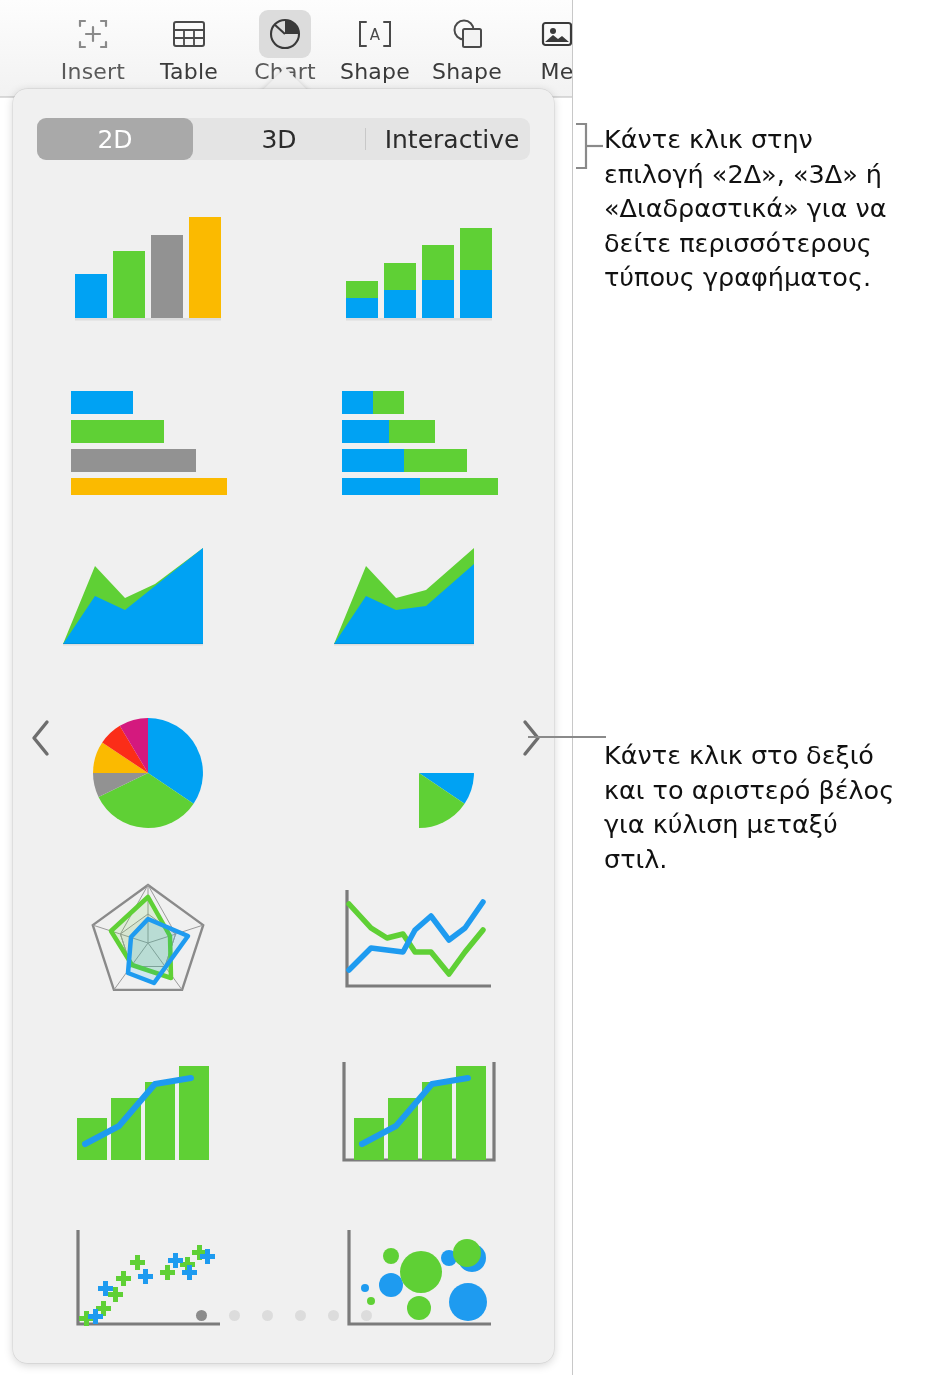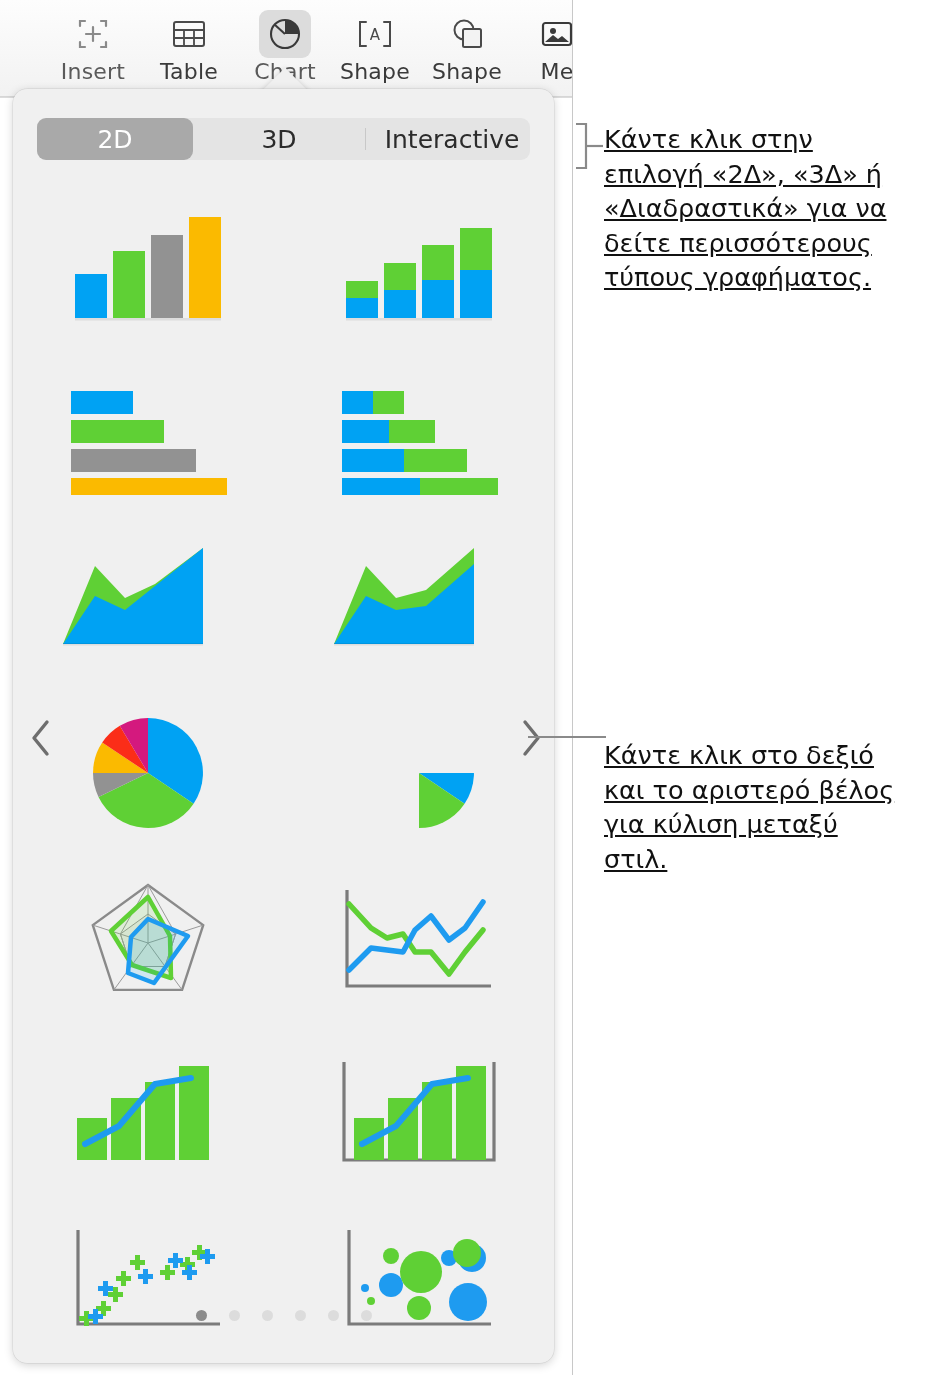--- a/index.html
+++ b/index.html
@@ -101,21 +101,21 @@
     position:absolute;width:46px;height:56px;
     display:flex;align-items:center;justify-content:center;
   }
   #nav-prev{left:18px;top:710px;}
   #nav-next{left:508px;top:710px;}
 
   
   .callout{
     position:absolute;
     font-family:"DejaVu Sans", sans-serif;
-    font-size:25.5px;line-height:34.5px;color:#111111;text-decoration:underline;
+    font-size:25.5px;line-height:34.5px;color:#111111;
   }
   #callout-1{left:604px;top:122px;width:300px;}
   #callout-2{left:604px;top:722px;width:300px;margin-top:16px;}
 
   .leader{position:absolute;}
   #leader-1{left:572px;top:122px;width:34px;height:48px;}
   #leader-2{left:528px;top:735px;width:78px;height:4px;}
 </style>
 </head>
 <body>

